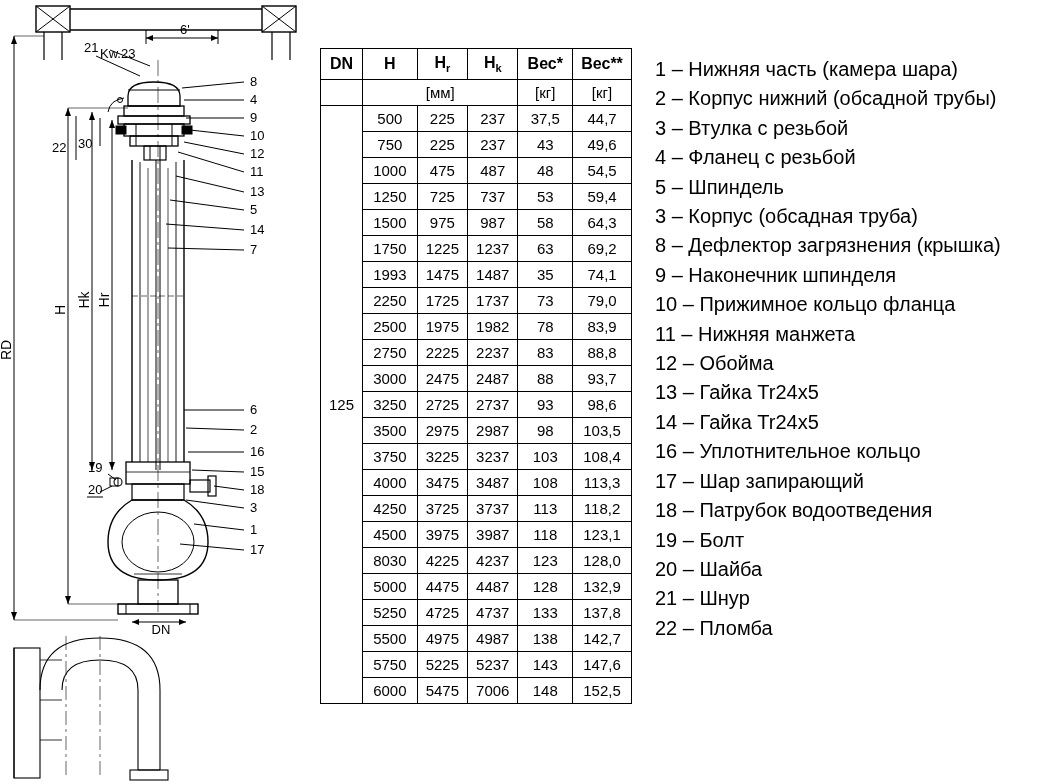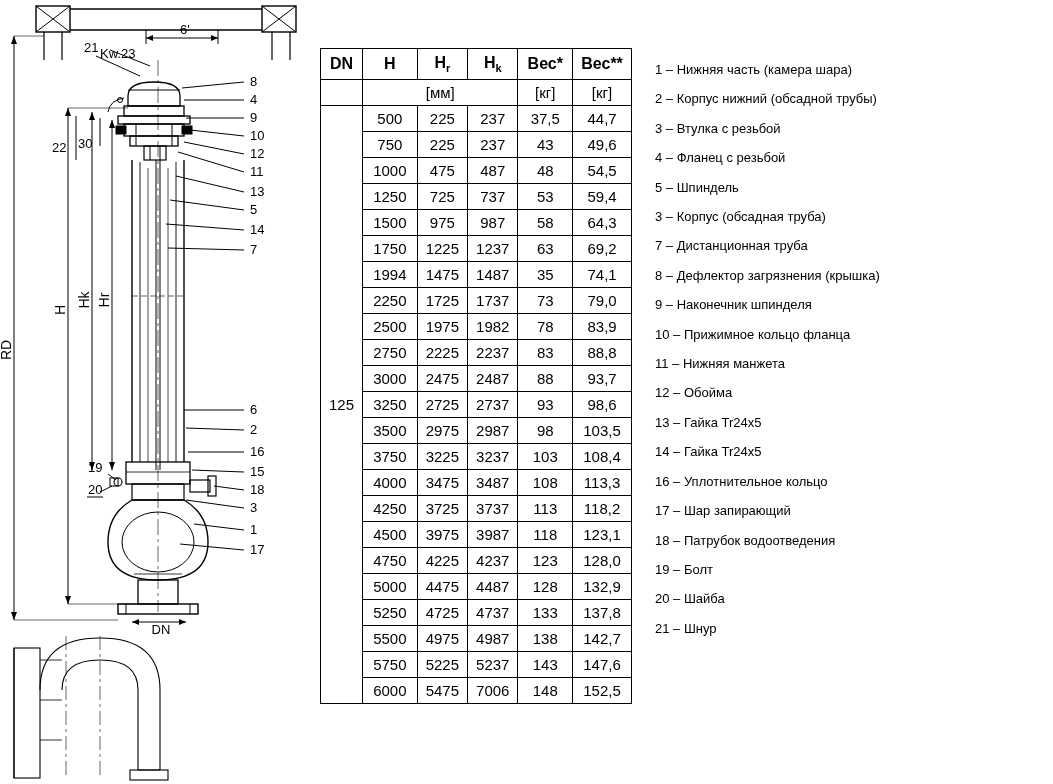--- a/index.html
+++ b/index.html
@@ -77,21 +77,21 @@
   }
 
   
   .legend {
     position: absolute;
     left: 655px;
     top: 55px;
     width: 390px;
   }
   .legend-item {
-    font-size: 13px;
+    font-size: 20px;
     line-height: 29.4px;
     white-space: nowrap;
     color: #000;
   }
 </style>
 </head>
 <body>
 
 <div class="page">
 
@@ -344,21 +344,21 @@
             <td>64,3</td>
           </tr>
           <tr>
             <td>1750</td>
             <td>1225</td>
             <td>1237</td>
             <td>63</td>
             <td>69,2</td>
           </tr>
           <tr>
-            <td>1994</td>
+            <td>1993</td>
             <td>1475</td>
             <td>1487</td>
             <td>35</td>
             <td>74,1</td>
           </tr>
           <tr>
             <td>2250</td>
             <td>1725</td>
             <td>1737</td>
             <td>73</td>
@@ -421,21 +421,21 @@
             <td>118,2</td>
           </tr>
           <tr>
             <td>4500</td>
             <td>3975</td>
             <td>3987</td>
             <td>118</td>
             <td>123,1</td>
           </tr>
           <tr>
-            <td>4750</td>
+            <td>8030</td>
             <td>4225</td>
             <td>4237</td>
             <td>123</td>
             <td>128,0</td>
           </tr>
           <tr>
             <td>5000</td>
             <td>4475</td>
             <td>4487</td>
             <td>128</td>
@@ -473,29 +473,29 @@
     </table>
   </div>
 
   <div class="legend">
       <div class="legend-item">1 – Нижняя часть (камера шара)</div>
       <div class="legend-item">2 – Корпус нижний (обсадной трубы)</div>
       <div class="legend-item">3 – Втулка с резьбой</div>
       <div class="legend-item">4 – Фланец с резьбой</div>
       <div class="legend-item">5 – Шпиндель</div>
       <div class="legend-item">3 – Корпус (обсадная труба)</div>
-      <div class="legend-item">7 – Дистанционная труба</div>
       <div class="legend-item">8 – Дефлектор загрязнения (крышка)</div>
       <div class="legend-item">9 – Наконечник шпинделя</div>
       <div class="legend-item">10 – Прижимное кольцо фланца</div>
       <div class="legend-item">11 – Нижняя манжета</div>
       <div class="legend-item">12 – Обойма</div>
       <div class="legend-item">13 – Гайка Tr24x5</div>
       <div class="legend-item">14 – Гайка Tr24x5</div>
       <div class="legend-item">16 – Уплотнительное кольцо</div>
       <div class="legend-item">17 – Шар запирающий</div>
       <div class="legend-item">18 – Патрубок водоотведения</div>
       <div class="legend-item">19 – Болт</div>
       <div class="legend-item">20 – Шайба</div>
       <div class="legend-item">21 – Шнур</div>
+      <div class="legend-item">22 – Пломба</div>
     </div>
 
 </div>
 
 </body></html>

